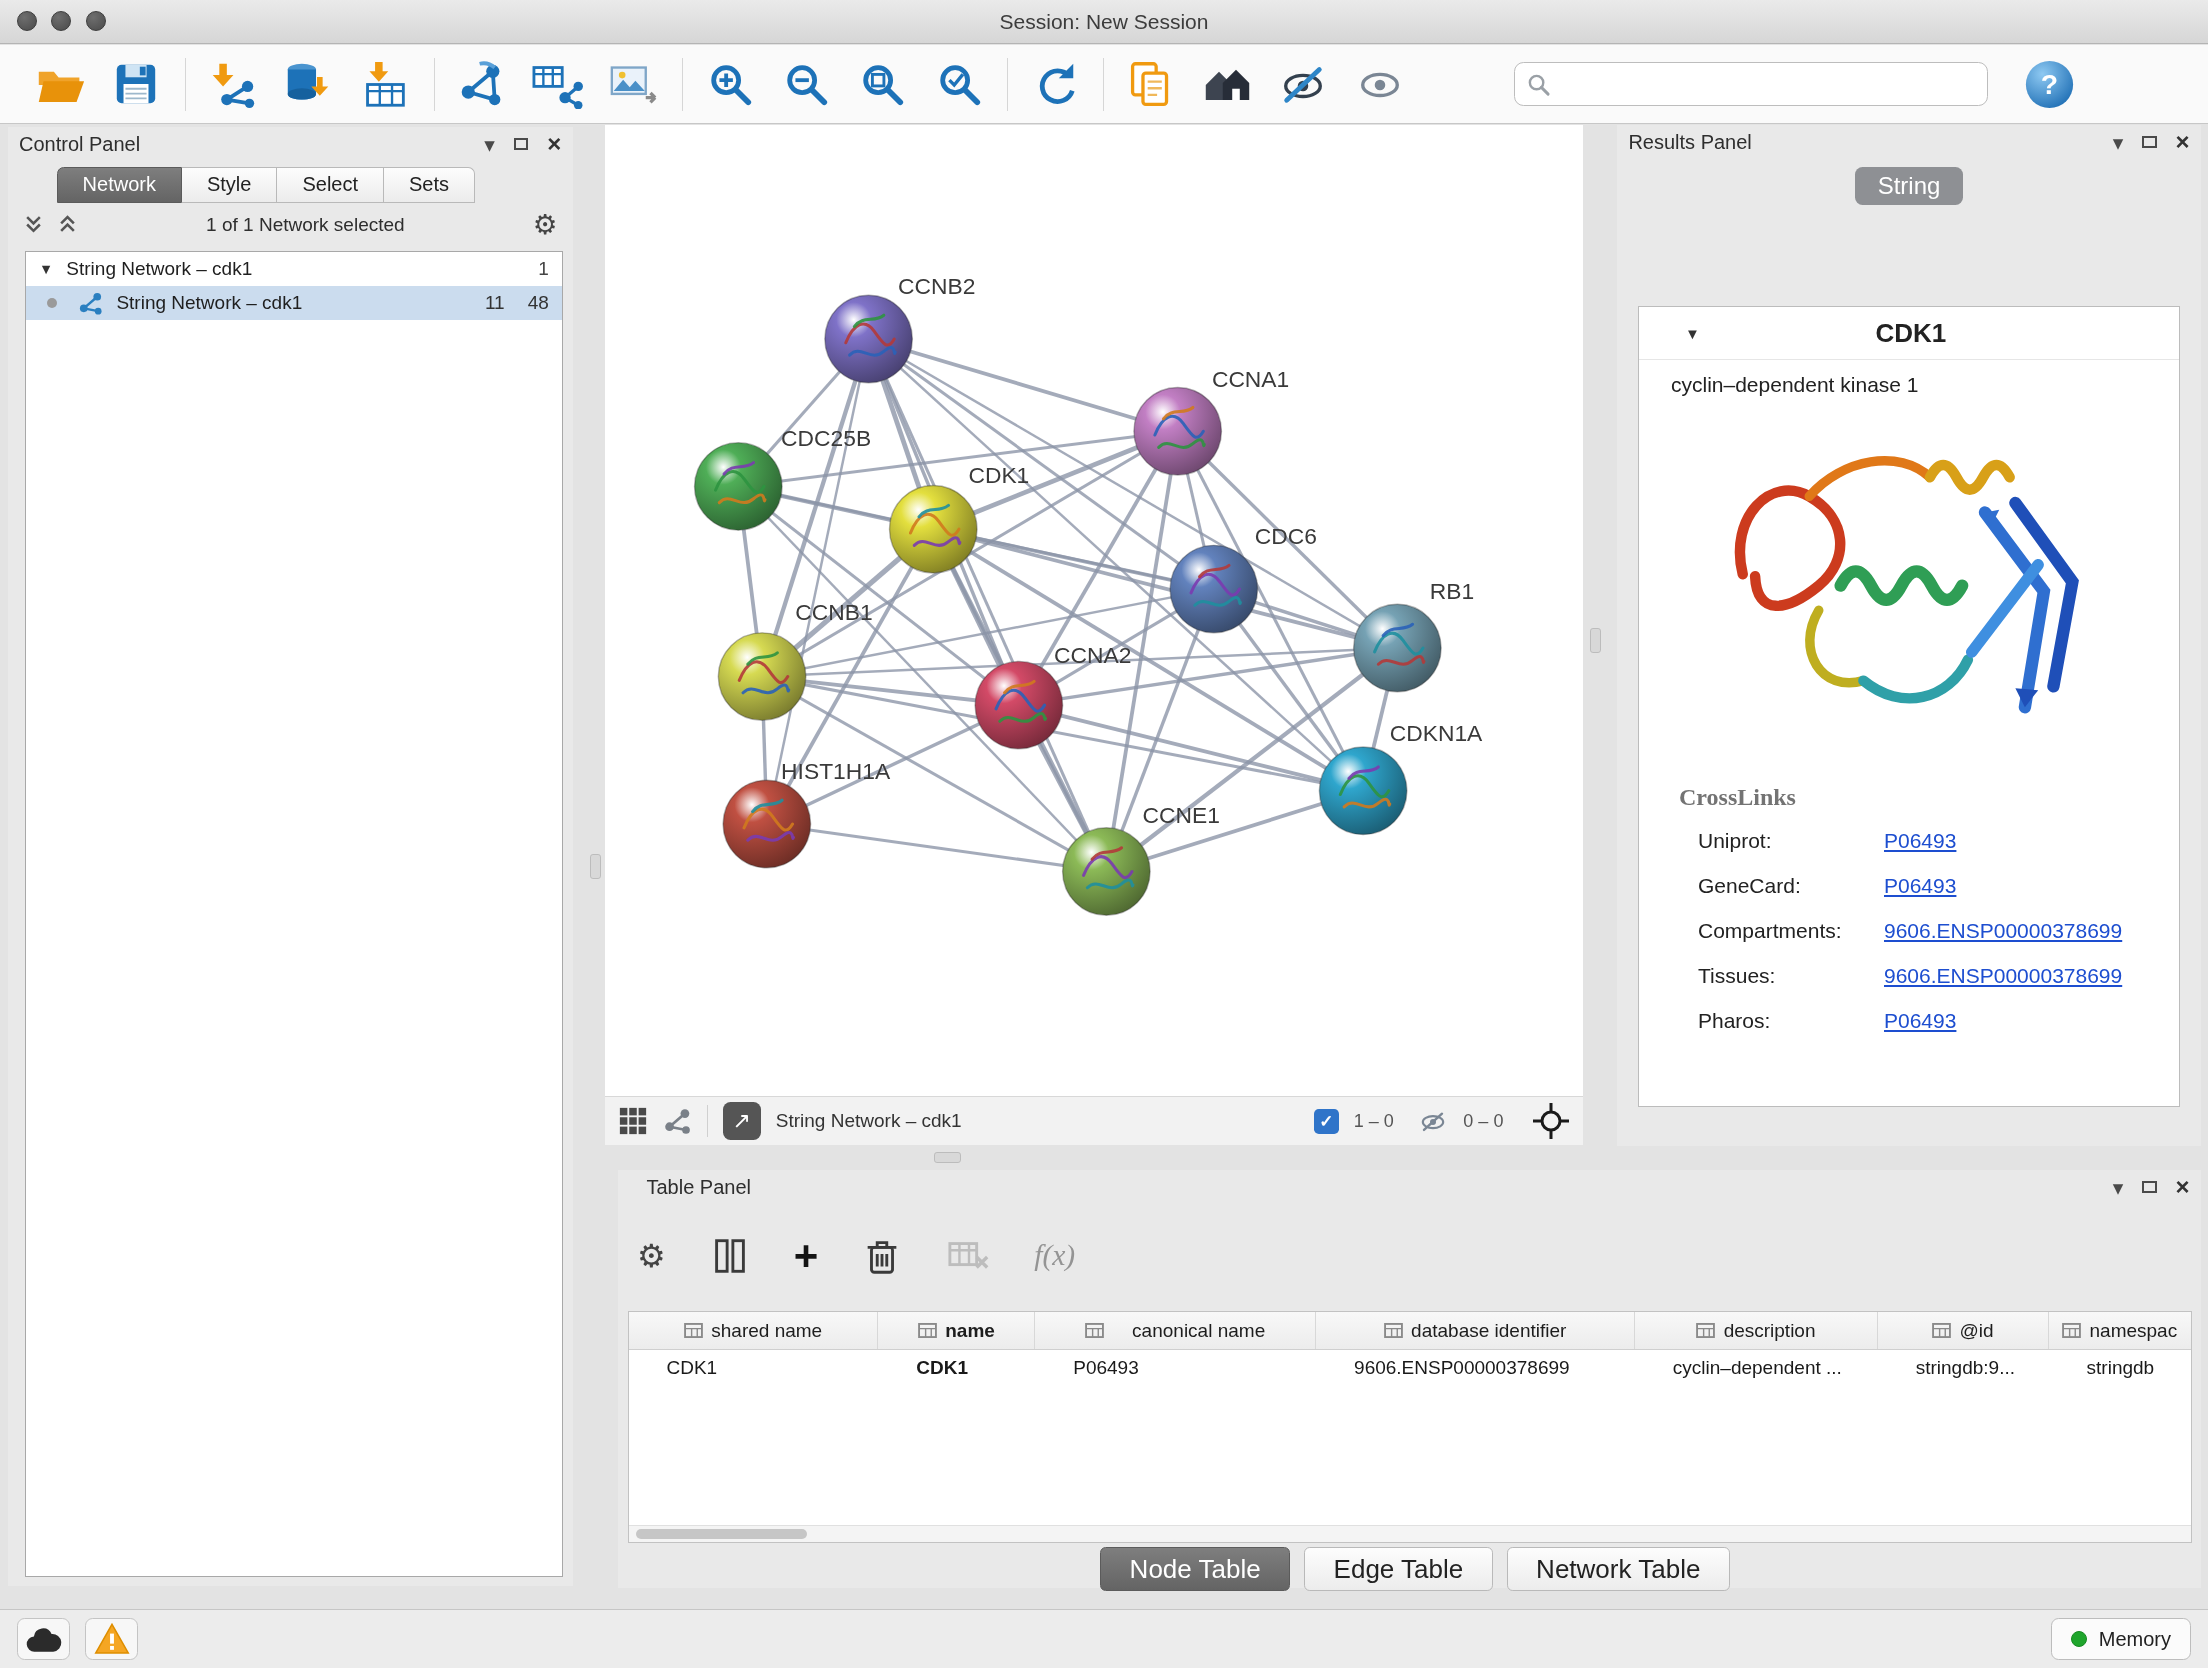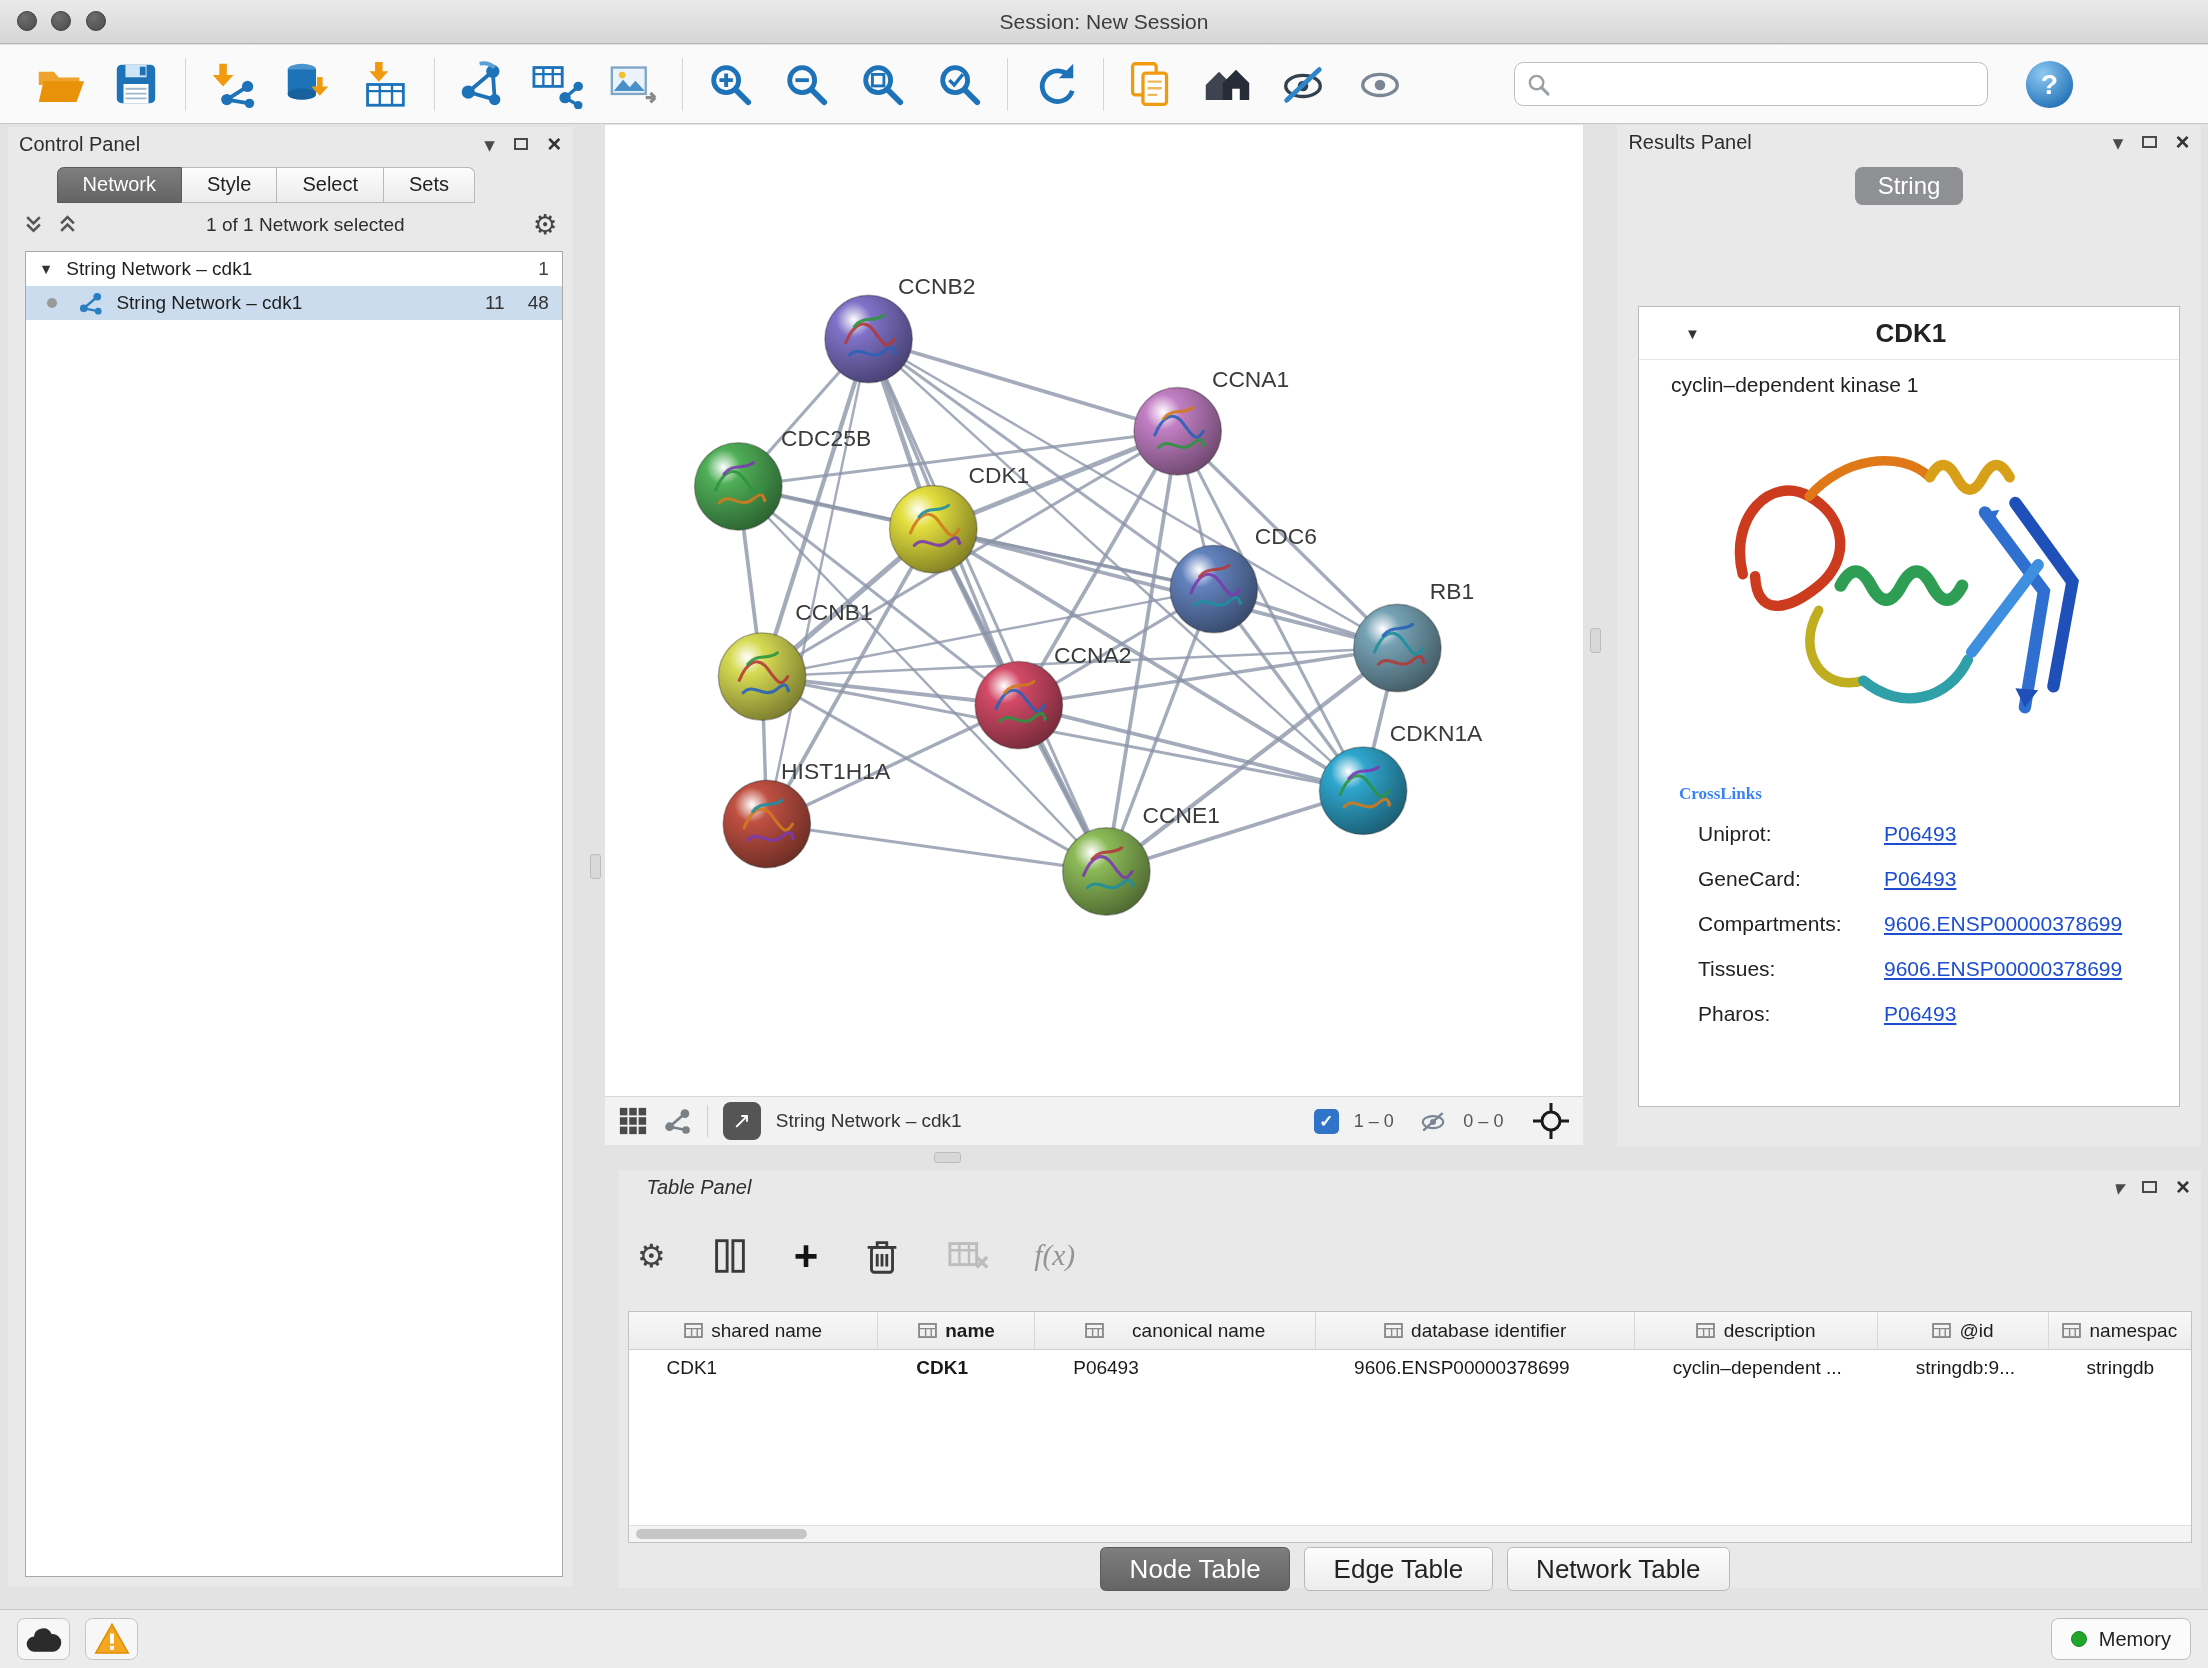--- a/index.html
+++ b/index.html
@@ -72,21 +72,21 @@
   .btnbox{position:absolute;left:21px;right:13.3px;top:91px;height:82px;background:#fff;
     border:1px solid #d9d9d9;border-radius:9.5px;display:flex;align-items:center;justify-content:center;gap:34px;}
   .rbtn{height:42px;padding:0 28.5px;border:1.4px solid #b3b3b3;border-radius:8.6px;font-size:20px;
     background:linear-gradient(#ffffff,#efefef);color:#222;cursor:pointer;font-family:inherit;}
   .rcontent{position:absolute;left:21px;width:542px;top:181px;height:801px;background:#fff;border:1px solid #bcbcbc;}
   .rtitle{height:53px;display:flex;align-items:center;border-bottom:1px solid #e6e6e6;}
   .rtitle .tri{font-size:15px;color:#333;margin-left:46px;}
   .rtitle .name{flex:1;text-align:center;font-weight:bold;font-size:26px;margin-right:57px;}
   .rdesc{padding:13.3px 0 0 32px;font-size:21px;color:#222;}
   .proteinwrap{margin:25px auto 0 auto;width:418px;height:333px;}
-  .xlinks-title{font-family:"Liberation Serif",serif;font-weight:bold;font-size:17px;padding:28.5px 0 7.6px 40px;color:#3b82f6;}
+  .xlinks-title{font-family:"Liberation Serif",serif;font-weight:bold;font-size:24px;padding:28.5px 0 7.6px 40px;color:#737373;}
   .xrow{display:flex;height:45px;align-items:center;font-size:21px;}
   .xrow .xl{width:186px;margin-left:59px;color:#222;}
   .xrow a{color:#1d4ed0;text-decoration:underline;cursor:pointer;}
   
   .tablepanel{position:absolute;left:618px;top:1170px;width:1583px;height:418px;background:#e9e9e9;}
   .ttool{position:absolute;left:19px;top:57px;height:57px;display:flex;align-items:center;gap:42px;}
   .ttool .gear{font-size:32px;}
   .plus{font-size:42px;font-weight:700;color:#141414;line-height:1;cursor:pointer;}
   .fx{font-family:"Liberation Serif",serif;font-style:italic;font-size:29.5px;color:#949494;cursor:default;}
   .tbox{position:absolute;left:9.5px;top:141px;width:1564px;height:232px;background:#fff;border:1px solid #c2c2c2;}
@@ -618,21 +618,21 @@
       <a>9606.ENSP00000378699</a>
     </div>
     <div class="xrow">
       <span class="xl">Pharos:</span>
       <a>P06493</a>
     </div>
   </div>
 </div>
 
 <div class="tablepanel">
-  <div class="phead" style="padding-left:28.5px;font-style:italic;">
+  <div class="phead" style="padding-left:28.5px;">
     <span>Table Panel</span>
     <span class="sp"></span>
     <span class="wicon">▾</span>
     <span class="wicon float"></span>
     <span class="wicon close">×</span>
   </div>
   <div class="ttool">
     <span class="gear">⚙</span>
     <svg width="44" height="44" viewBox="0 0 46 46">
       <rect x="9" y="7" width="11" height="32" fill="none" stroke="#3a3a3a" stroke-width="3"></rect>

